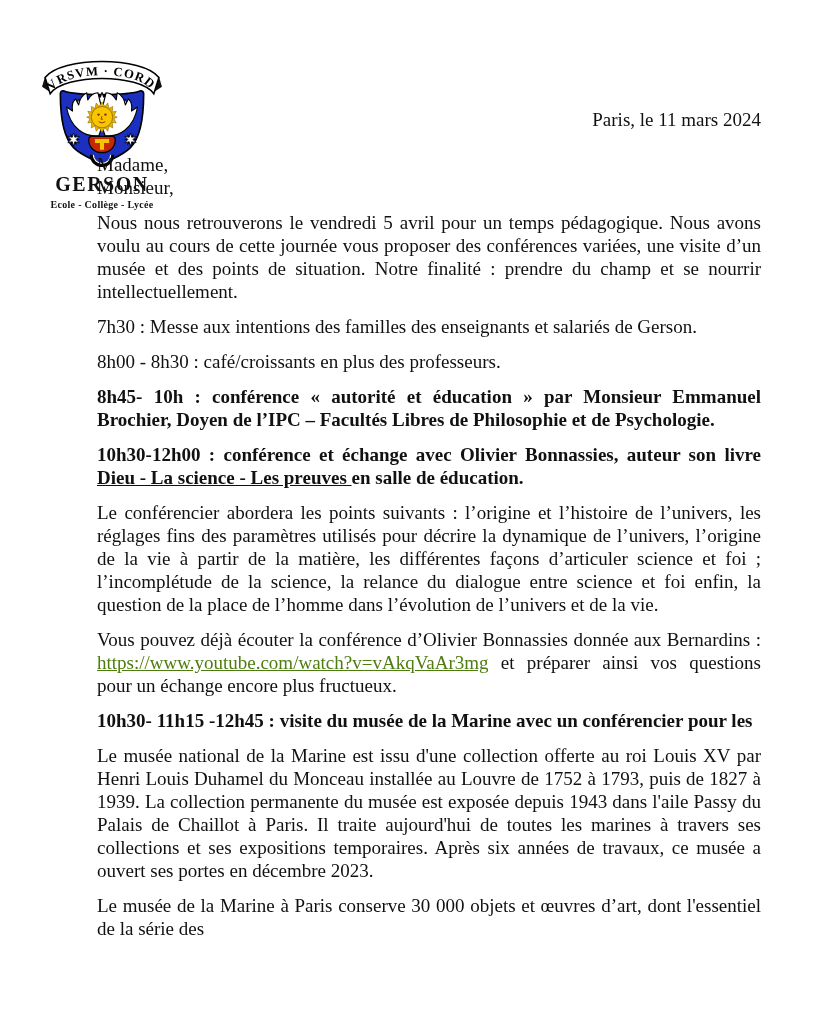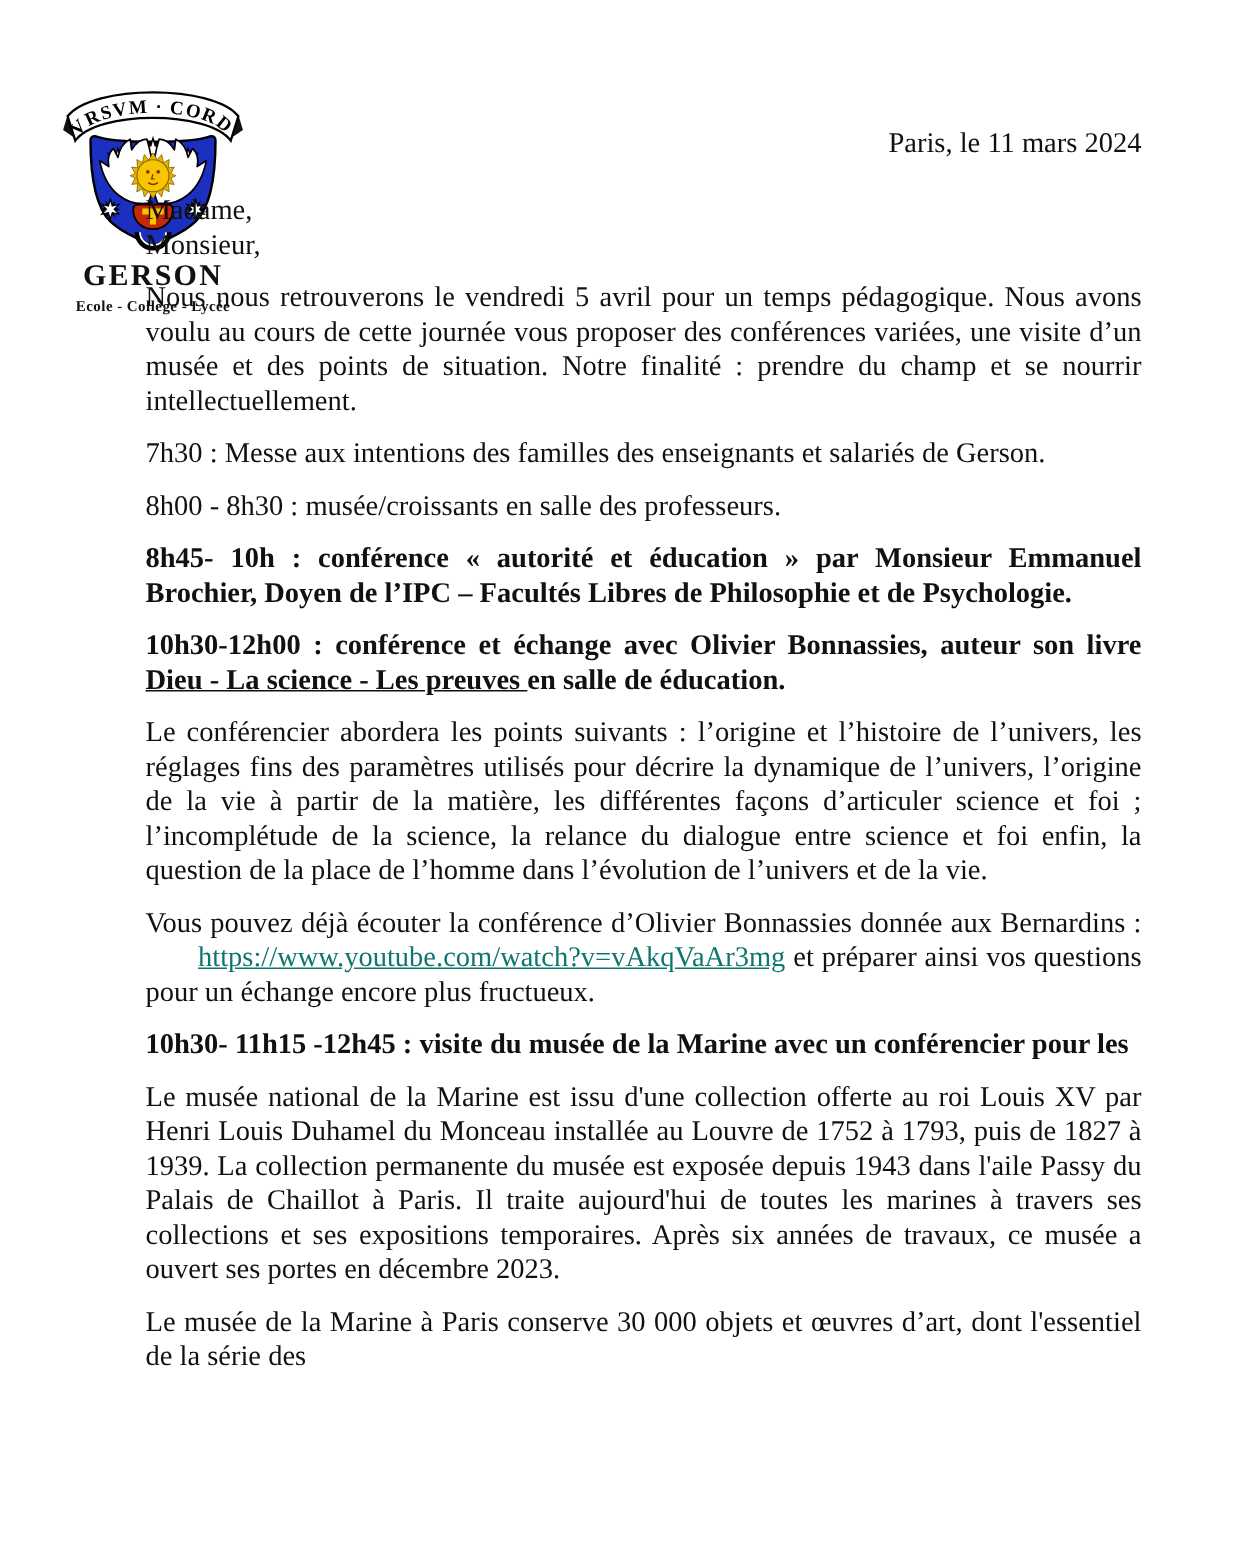--- a/index.html
+++ b/index.html
@@ -8,33 +8,33 @@
     overflow:hidden;font-family:"Liberation Serif","DejaVu Serif",serif;
     color:#111111;margin:0 auto;
   }
   
   .crest{position:absolute;left:40px;top:44px;width:124px;text-align:center;}
   .crest svg{display:block;margin:0 auto;}
   .school-name{font-weight:bold;font-size:20px;letter-spacing:1.5px;margin-top:3px;}
   .school-subtitle{font-weight:bold;font-size:10px;letter-spacing:0.3px;margin-top:3px;}
   
   .content{position:absolute;left:97px;top:0;width:664px;font-size:19px;line-height:23px;}
-  .date-line{margin-top:84px;text-align:right;}
+  .date-line{margin-top:108px;text-align:right;}
   .salutation{margin-top:22px;}
   .salutation div{height:23px;}
   p.para{margin:12px 0 0 0;}
   .j{text-align:justify;font-family:Liberation Serif, serif;}
   .b{font-weight:bold;}
   .u{text-decoration:underline;}
   .mt16{margin-top:16px;}
   .mt18{margin-top:18px;}
   .mt8{margin-top:8px;}
   .mt6{margin-top:6px;}
   .mt30{margin-top:30px;}
-  a.link{color:#0f766e;text-decoration:underline;cursor:pointer;margin-left:35px;}
+  a.link{color:#4d7c0f;text-decoration:underline;cursor:pointer;}
 </style>
 </head>
 <body>
 
 <div class="page">
 
   <div class="crest">
     <svg width="124" height="126" viewBox="0 0 120 124">
       <defs>
         <g id="star6">
@@ -100,21 +100,21 @@
 
     <div class="salutation">
       <div>Madame,</div>
       <div>Monsieur,</div>
     </div>
 
     <p class="para j">Nous nous retrouverons le vendredi 5 avril pour un temps pédagogique. Nous avons voulu au cours de cette journée vous proposer des conférences variées, une visite d’un musée et des points de situation. Notre finalité : prendre du champ et se nourrir intellectuellement.</p>
 
     <p class="para">7h30 : Messe aux intentions des familles des enseignants et salariés de Gerson.</p>
 
-    <p class="para">8h00 - 8h30 : musée/croissants en salle des professeurs.</p>
+    <p class="para">8h00 - 8h30 : café/croissants en plus des professeurs.</p>
 
     <p class="para j b mt16">8h45- 10h : conférence « autorité et éducation » par Monsieur Emmanuel Brochier, Doyen de l’IPC – Facultés Libres de Philosophie et de Psychologie.</p>
 
     <p class="para j b mt18">
       <span>10h30-12h00 : conférence et échange avec Olivier Bonnassies, auteur son livre </span><span class="u">Dieu - La science - Les preuves </span><span>en salle de éducation.</span>
     </p>
 
     <p class="para j mt8">Le conférencier abordera les points suivants : l’origine et l’histoire de l’univers, les réglages fins des paramètres utilisés pour décrire la dynamique de l’univers, l’origine de la vie à partir de la matière, les différentes façons d’articuler science et foi ; l’incomplétude de la science, la relance du dialogue entre science et foi enfin, la question de la place de l’homme dans l’évolution de l’univers et de la vie.</p>
 
     <p class="para j mt6">

